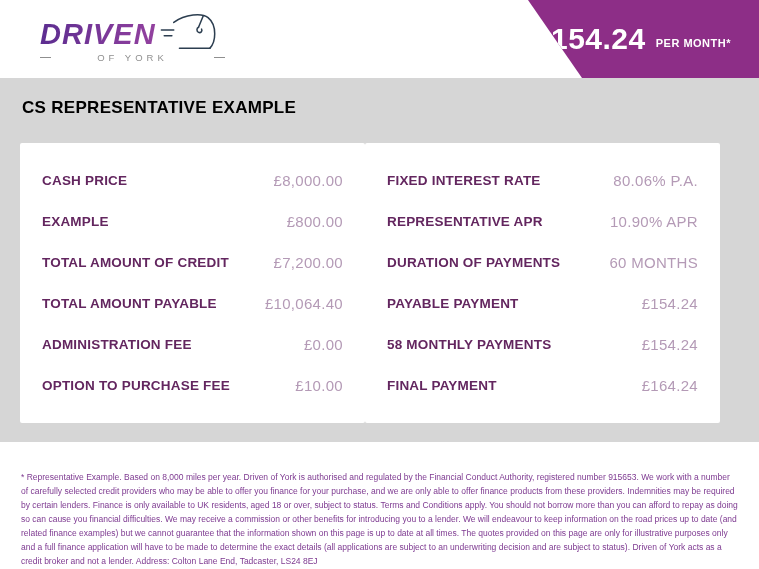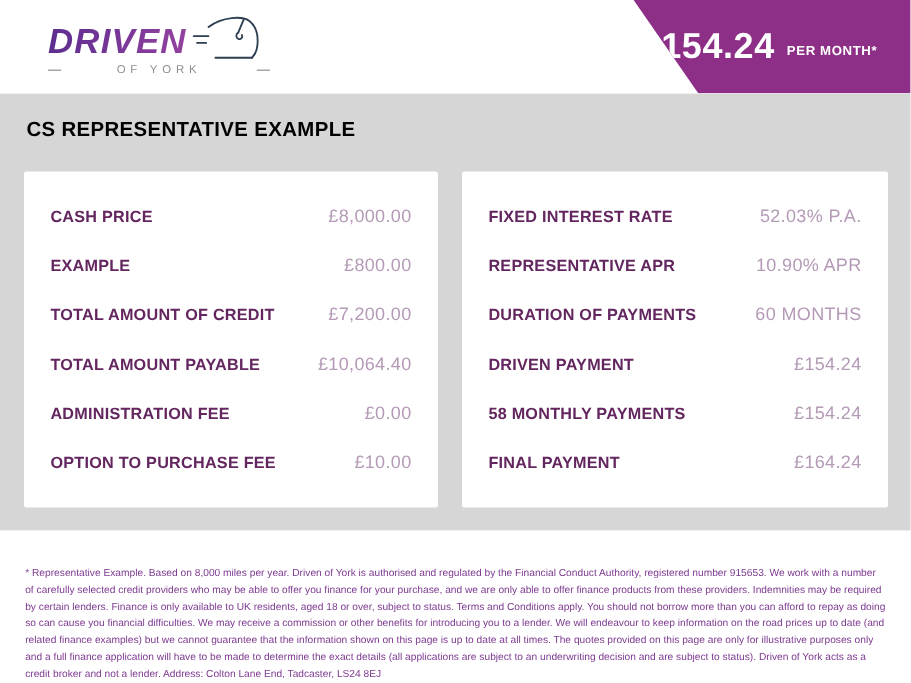--- a/index.html
+++ b/index.html
@@ -108,21 +108,20 @@
     color: #000000;
     letter-spacing: 0.3px;
     margin-left: 2px;
   }
   .cards {
     position: absolute;
     top: 65px;
     left: 20px;
     right: 19px;
     display: flex;
-    gap: 20px;
   }
   .card {
     background: #ffffff;
     border-radius: 2px;
     height: 280px;
     padding: 17px 22px;
     display: flex;
     flex-direction: column;
   }
   .card-left  { width: 345px; }
@@ -224,32 +223,32 @@
         </div>
         <div class="finance-row">
           <span class="finance-label">OPTION TO PURCHASE FEE</span>
           <span class="finance-value">£10.00</span>
         </div>
       </div>
 
       <div class="card card-right">
         <div class="finance-row">
           <span class="finance-label">FIXED INTEREST RATE</span>
-          <span class="finance-value">52.03% P.A.</span>
+          <span class="finance-value">80.06% P.A.</span>
         </div>
         <div class="finance-row">
           <span class="finance-label">REPRESENTATIVE APR</span>
           <span class="finance-value">10.90% APR</span>
         </div>
         <div class="finance-row">
           <span class="finance-label">DURATION OF PAYMENTS</span>
           <span class="finance-value">60 MONTHS</span>
         </div>
         <div class="finance-row">
-          <span class="finance-label">DRIVEN PAYMENT</span>
+          <span class="finance-label">PAYABLE PAYMENT</span>
           <span class="finance-value">£154.24</span>
         </div>
         <div class="finance-row">
           <span class="finance-label">58 MONTHLY PAYMENTS</span>
           <span class="finance-value">£154.24</span>
         </div>
         <div class="finance-row">
           <span class="finance-label">FINAL PAYMENT</span>
           <span class="finance-value">£164.24</span>
         </div>

